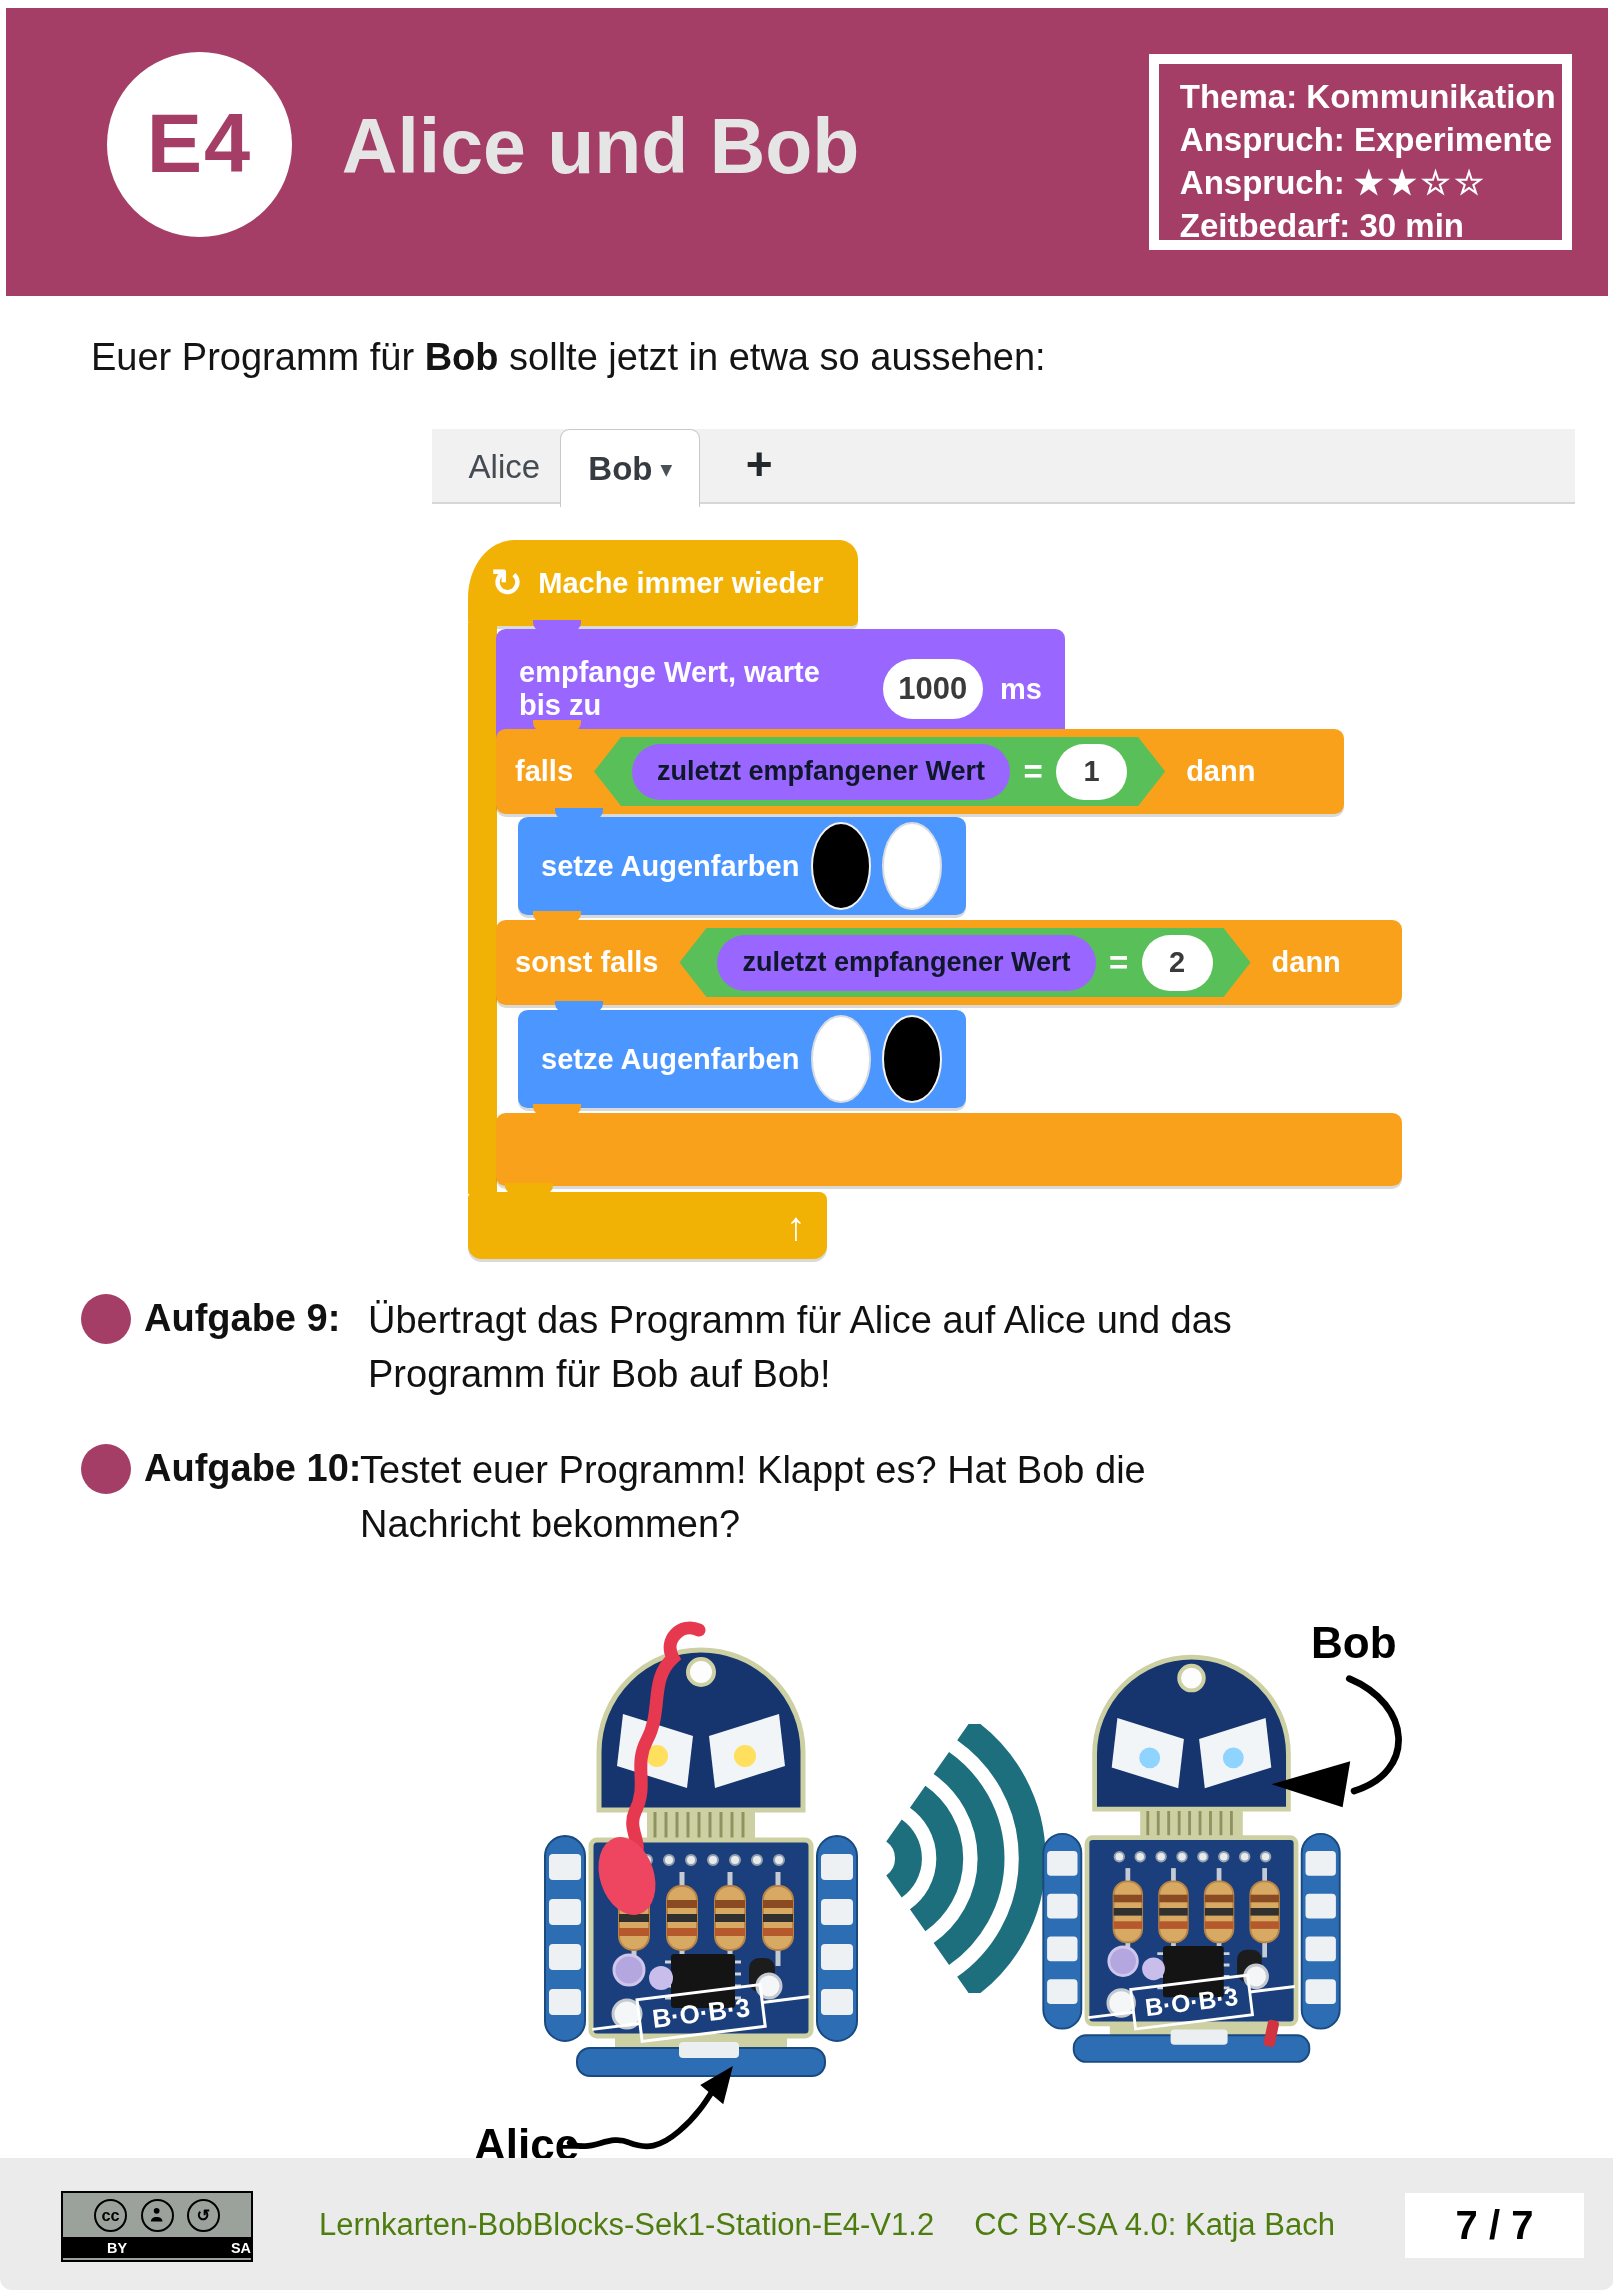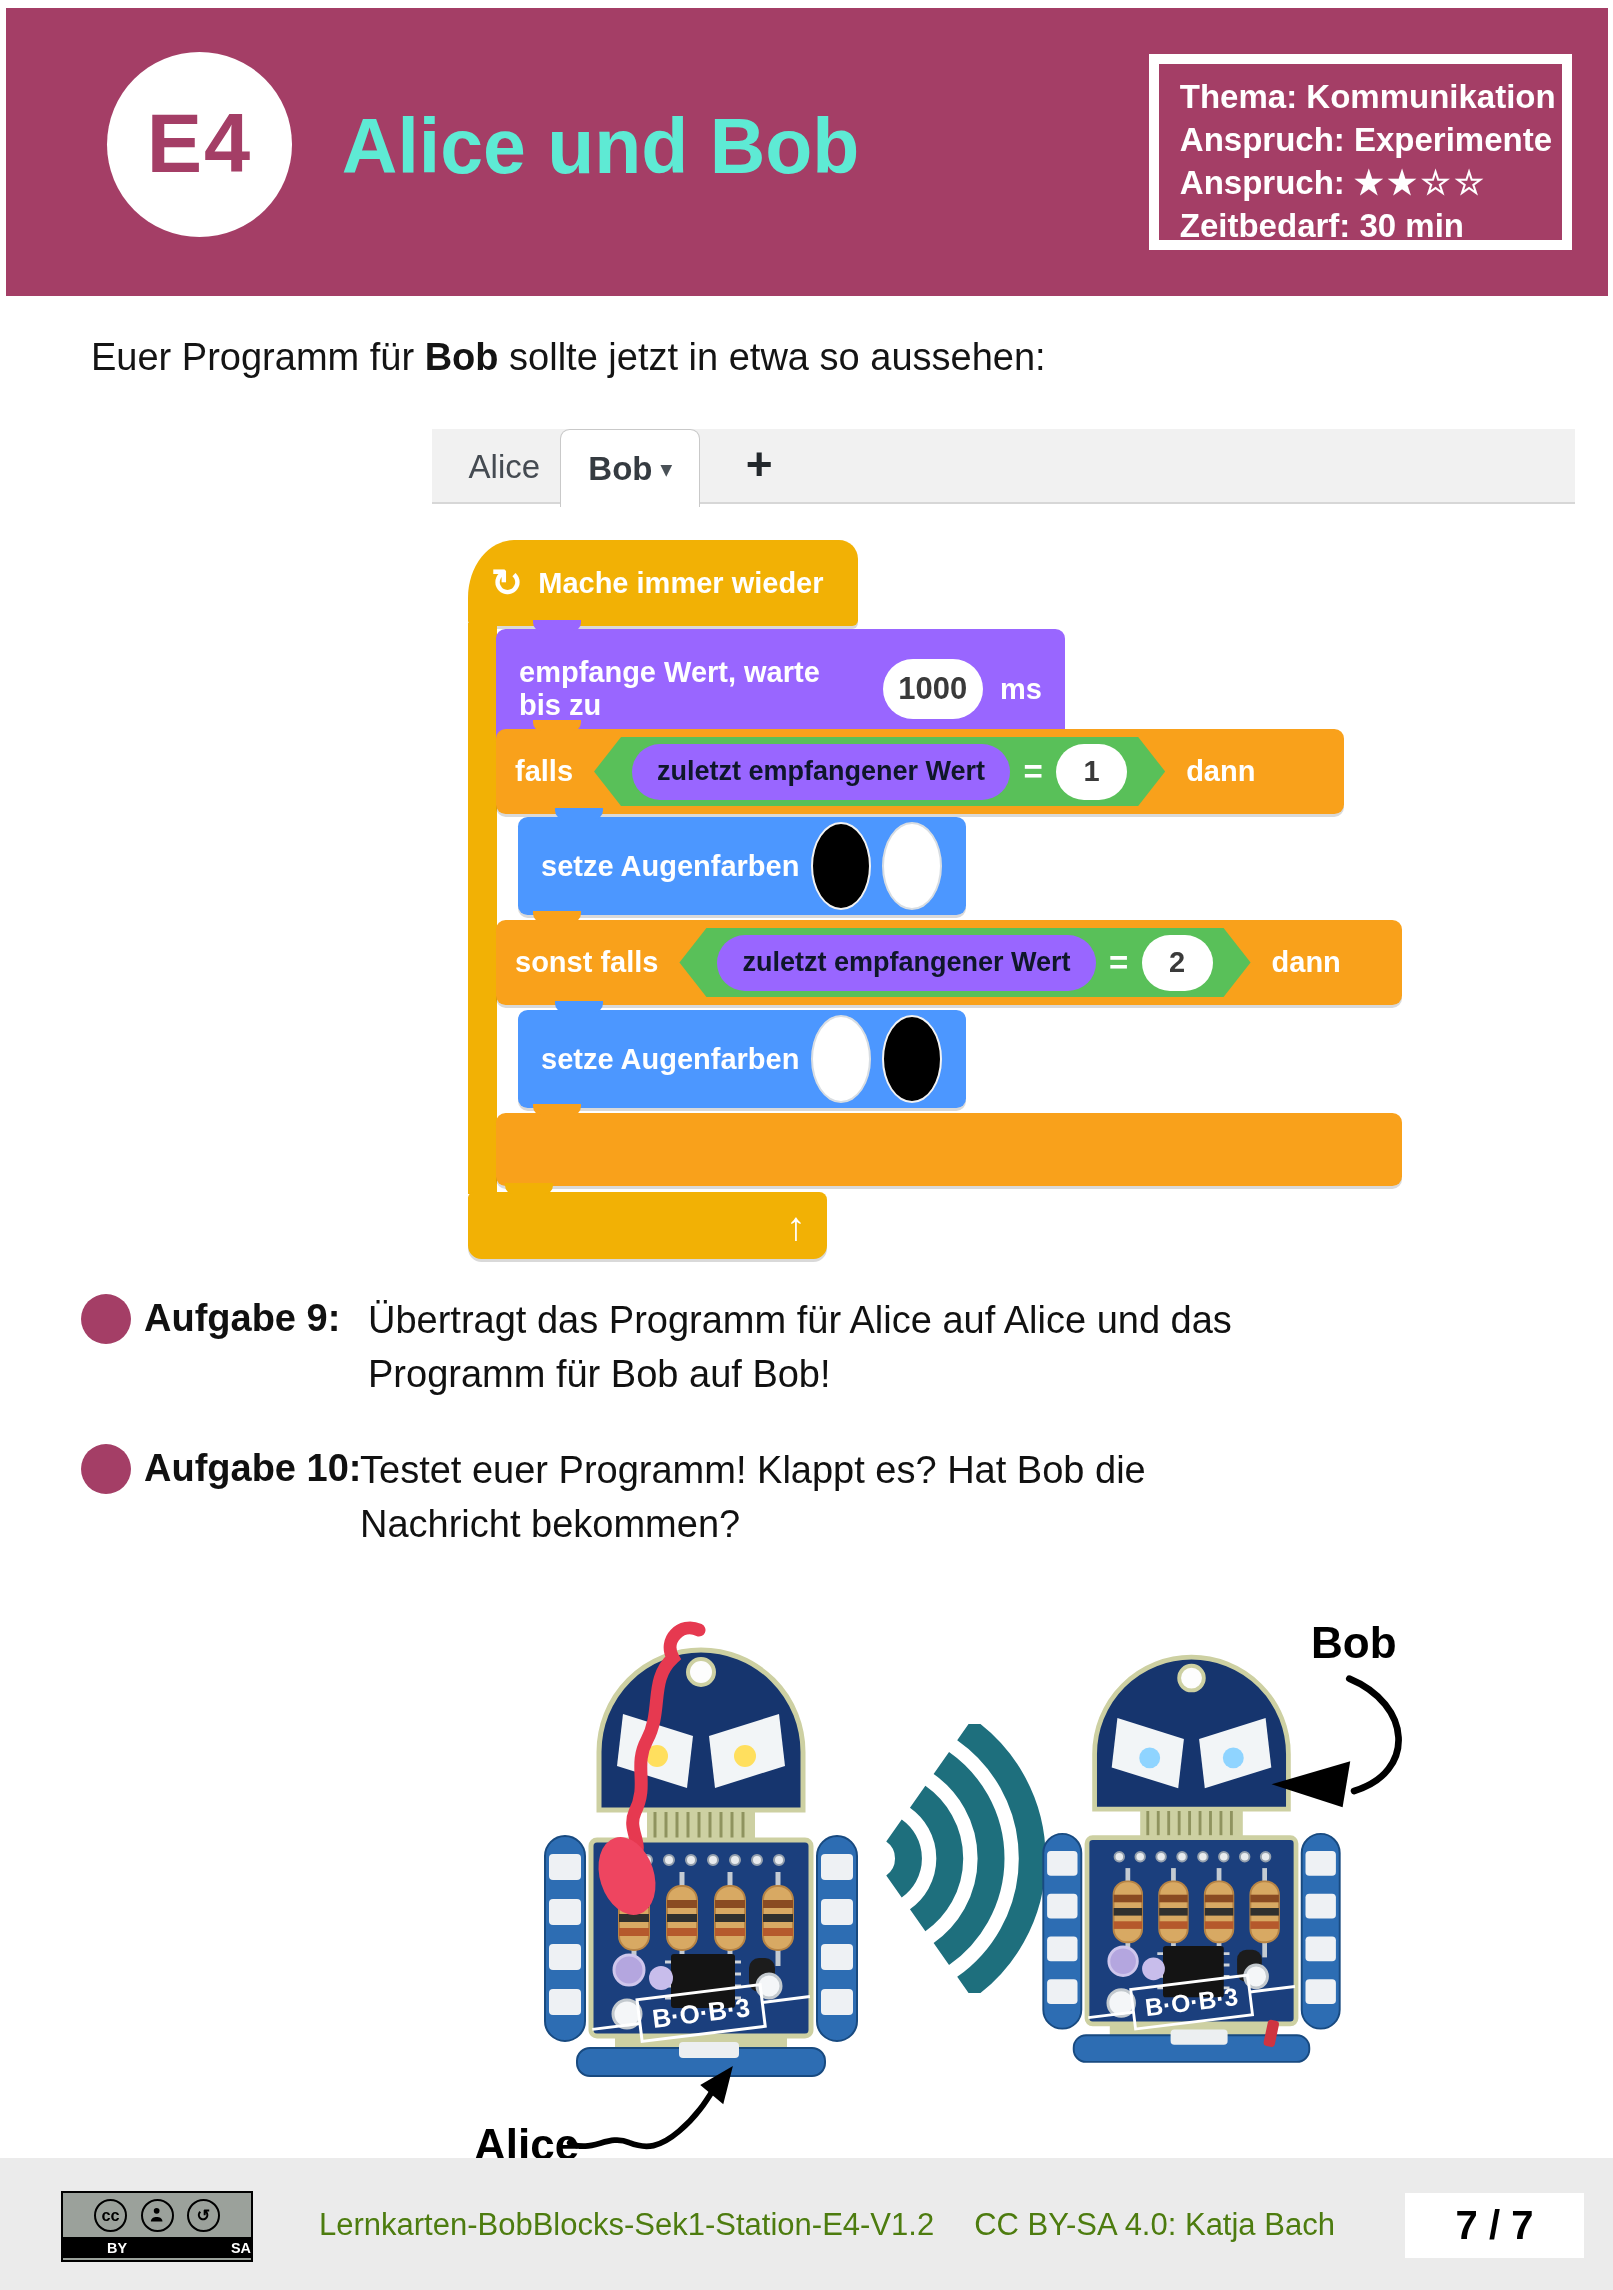--- a/index.html
+++ b/index.html
@@ -1,25 +1,25 @@
 <!DOCTYPE html>
 <html><head>
 <meta charset="utf-8">
 <style>
   * { margin:0; padding:0; box-sizing:border-box; }
   body { background:#fff; }
   .page { position:relative; width:1614px; height:2290px; background:#ffffff;
-          font-family:"Liberation Sans", sans-serif; overflow:hidden; }
+          font-family:"Liberation Sans", sans-serif; overflow:hidden;border-radius:12px; }
 
   
   .band { position:absolute; left:5.8px; top:7.7px; right:5.8px; height:288px; background:#A43E66; }
   .e4-circle { position:absolute; left:101px; top:44px; width:185px; height:185px;
                background:#fff; border-radius:50%; display:flex; align-items:center; justify-content:center; }
   .e4-circle span { color:#A43E66; font-size:83px; font-weight:bold; letter-spacing:1.9px; }
-  .band h1 { position:absolute; left:336px; top:94px; color:#5eead4; font-size:77px; font-weight:bold; }
+  .band h1 { position:absolute; left:336px; top:94px; color:#e5e5e5; font-size:77px; font-weight:bold; }
   .info-box { position:absolute; left:1143px; top:38px; width:423px; height:196px;
               border:10.6px solid #ffffff; padding:11.5px 0 0 21px; color:#fff;
               font-size:33px; font-weight:bold; line-height:43px;margin-top:8px; }
   .stars { letter-spacing:3.8px; }
 
   
   .intro { position:absolute; left:91px; top:336px; font-size:38px; color:#141414; }
   .intro b { font-weight:bold; }
 
   

